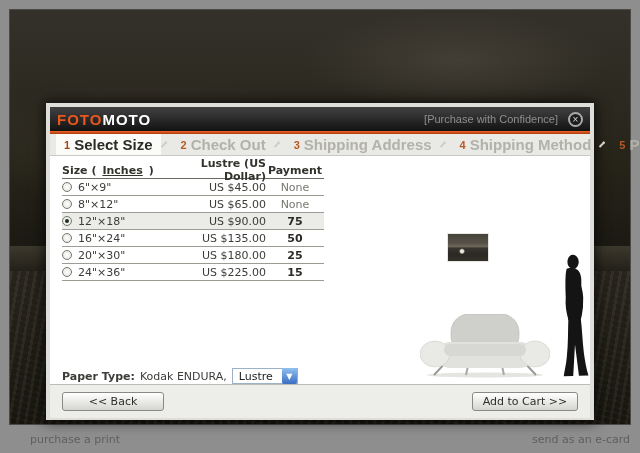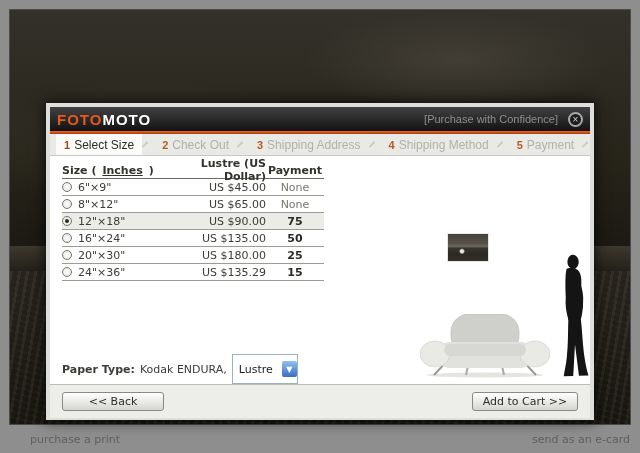--- a/index.html
+++ b/index.html
@@ -53,21 +53,21 @@
   
   .steps {
     height:22px; background:#e9e9e5; border-bottom:1px solid #c9c9c3;
     display:flex; align-items:stretch; padding-left:6px;
     font-family:"Liberation Sans", sans-serif;
   }
   .step { display:flex; align-items:center; gap:4px; padding:0 8px; }
   .step.active { background:#fbfbf9; }
   .step-num { font-weight:bold; font-size:11px; color:#b65a22; }
   .step.active .step-num { color:#a84812; }
-  .step-label { font-weight:normal; font-size:12px; color:#b2b2aa; white-space:nowrap; }
+  .step-label { font-weight:bold; font-size:15px; color:#b2b2aa; white-space:nowrap; }
   .step.active .step-label { color:#2b2b26; }
   .chev {
     width:7px; height:7px; align-self:center;
     border-top:2px solid #cfcfc7; border-right:2px solid #cfcfc7;
     transform:rotate(45deg); margin:0 8px 0 2px;
   }
 
   
   .content { position:relative; height:228px; background:#fff; }
 
@@ -84,21 +84,21 @@
   .link-underline { text-decoration:underline; cursor:pointer; }
   .radio {
     width:10px; height:10px; border:1px solid #77776f; border-radius:50%;
     background:radial-gradient(#ffffff, #e0e0dc); flex:none; cursor:pointer;
   }
   .radio.checked::after { content:""; display:block; width:4px; height:4px; border-radius:50%; background:#20301e; margin:2px; }
 
   .paper-row { position:absolute; left:12px; bottom:0; display:flex; align-items:center; font-size:11px; color:#3c3c38; }
   .paper-label { font-weight:bold; margin-right:5px; }
   .select {
-    margin-left:5px; height:30px; display:inline-flex; align-items:center;
+    margin-left:5px; height:16px; display:inline-flex; align-items:center;
     border:1px solid #9cb0c6; background:#fff; padding-left:6px; cursor:pointer;
   }
   .select-text { font-size:11px; margin-right:9px; color:#222; }
   .select-arrow {
     width:15px; height:16px; background:linear-gradient(#8fc1f0,#3a6ec2);
     border-radius:2px; color:#fff; font-size:8px;
     display:flex; align-items:center; justify-content:center;
   }
 
   
@@ -227,21 +227,21 @@
             <span>20"×30"</span>
           </div>
         <div class="cell-price">US $180.00</div>
         <div class="cell-ed num">25</div>
       </div>
       <div class="trow">
         <div class="cell-size">
             <span class="radio"></span>
             <span>24"×36"</span>
           </div>
-        <div class="cell-price">US $135.29</div>
+        <div class="cell-price">US $225.00</div>
         <div class="cell-ed num">15</div>
       </div>
     </div>
 
     <div class="thumb"></div>
 
     <svg class="couch" width="130" height="64" viewBox="0 0 130 64">
       <ellipse cx="65" cy="61" rx="58" ry="2.5" fill="#e4e4e1"></ellipse>
       <line x1="28" y1="46" x2="14" y2="61" stroke="#9a9a96" stroke-width="2"></line>
       <line x1="102" y1="46" x2="116" y2="61" stroke="#9a9a96" stroke-width="2"></line>

